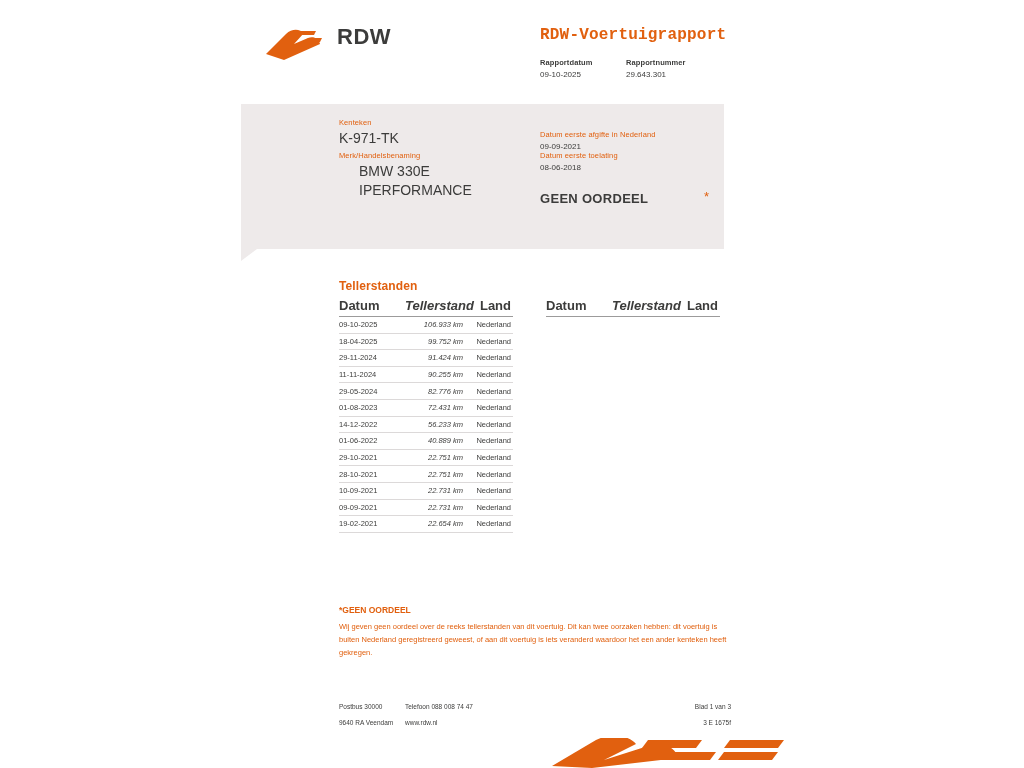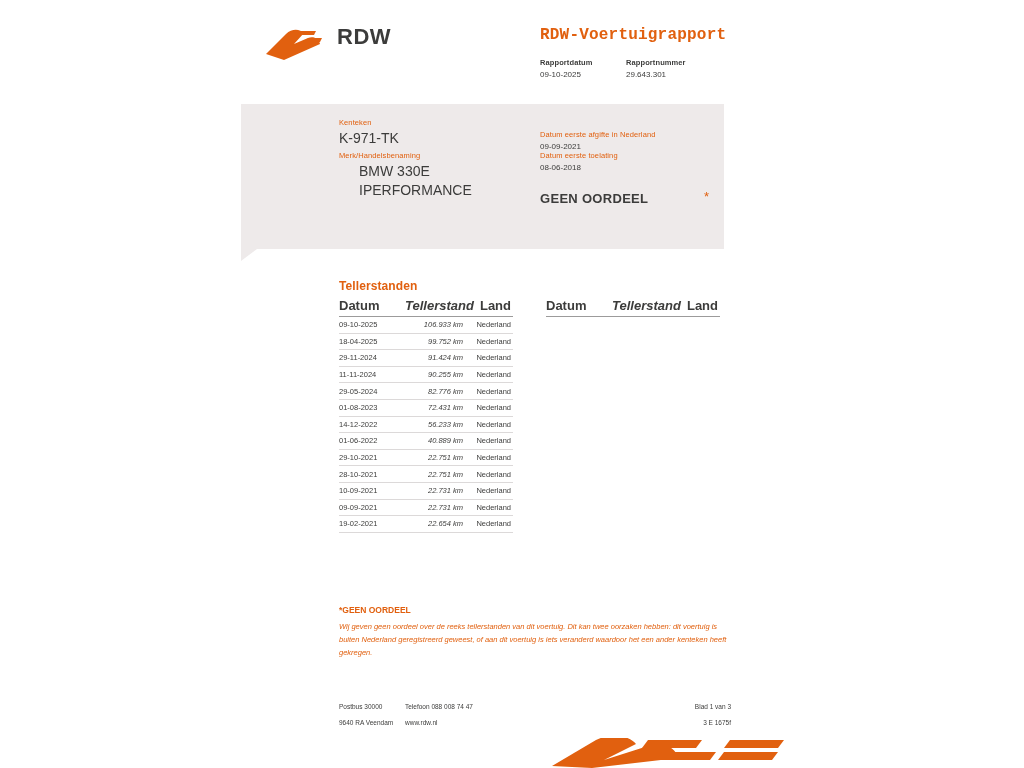--- a/index.html
+++ b/index.html
@@ -182,21 +182,20 @@
   .footnote-head {
     font-size: 8.5px;
     font-weight: bold;
     color: #e1600f;
     margin-bottom: 5px;
   }
   .footnote-body {
     font-size: 7.5px;
     color: #e1600f;
     line-height: 13px;
-    font-style: italic;
   }
 
   
   .footer {
     position: absolute;
     left: 339px;
     top: 703px;
     width: 392px;
     font-size: 6.5px;
     color: #3c3c3b;

